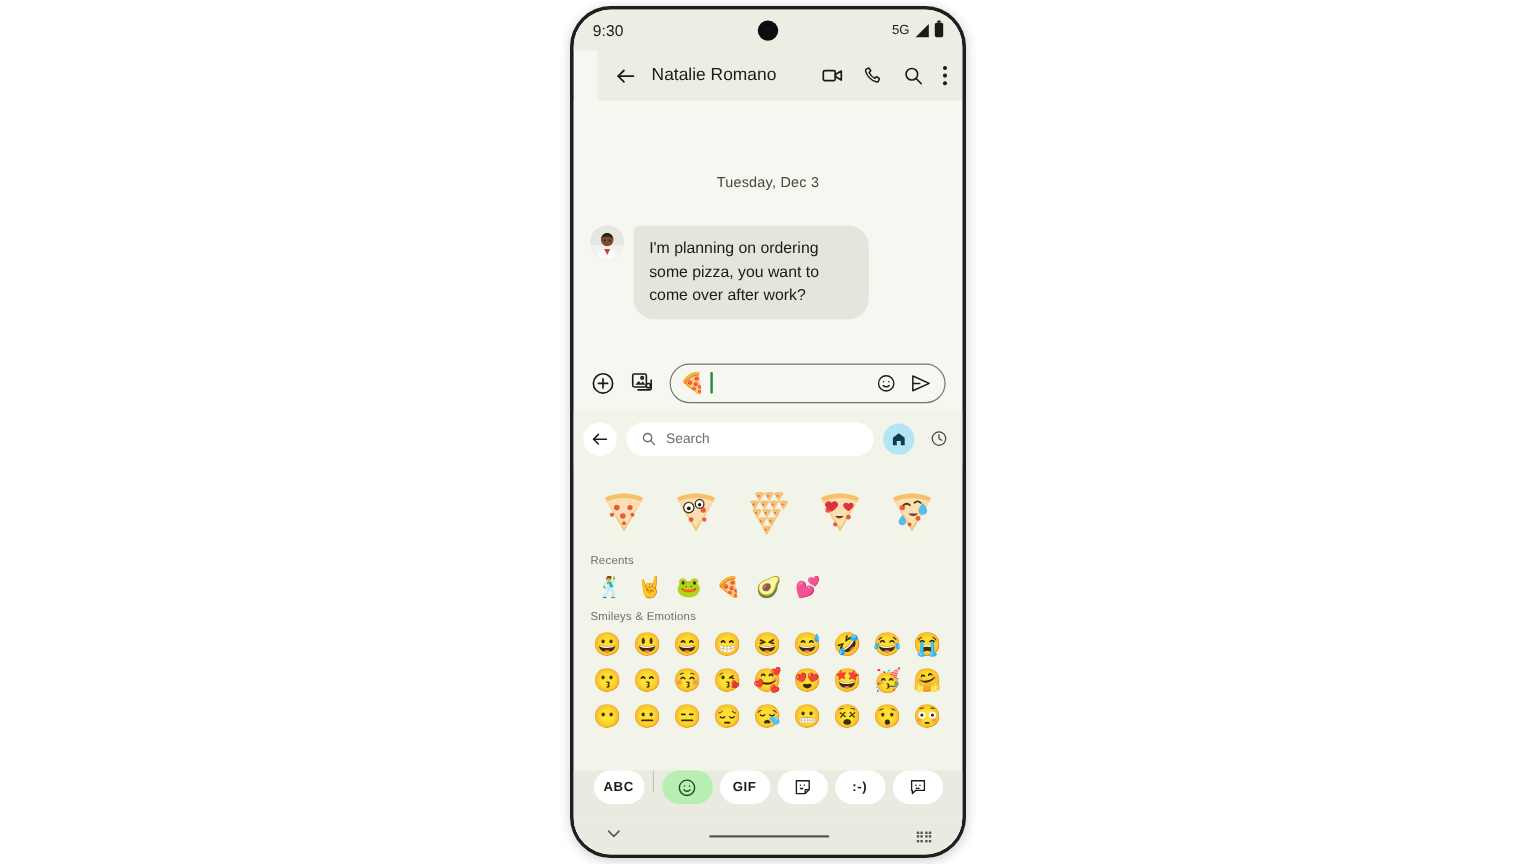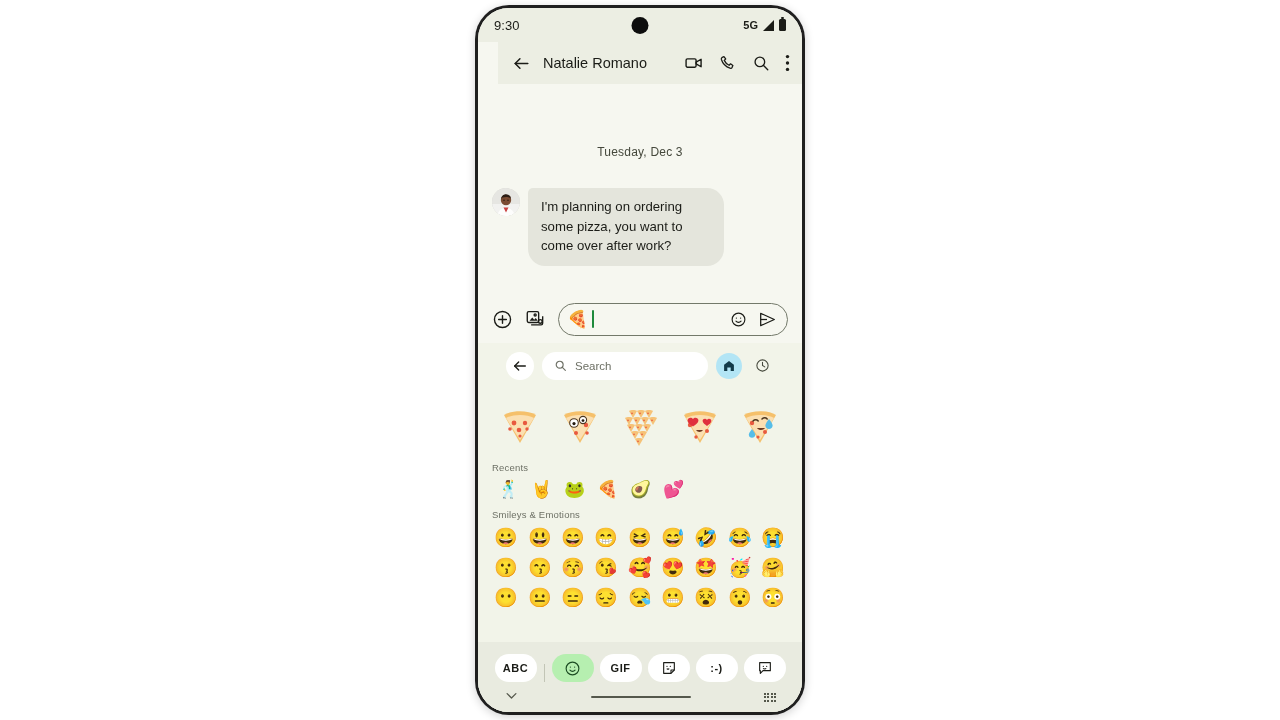--- a/index.html
+++ b/index.html
@@ -71,21 +71,21 @@
     border-radius: 50%;
     background: #0d0d0d;
   }
   .status-right {
     display: flex;
     align-items: center;
     gap: 5px;
   }
   .status-5g {
     font-size: 11px;
-    font-weight: 700;
+    font-weight: 400;
     color: #1b1c17;
   }
   .sig-tri {
     width: 0; height: 0;
     border-left: 11px solid transparent;
     border-bottom: 11px solid #1b1c17;
   }
   .bat {
     width: 7px;
     height: 12px;
@@ -220,21 +220,21 @@
     flex: 1 1 auto;
     background: #f2f4e9;
     display: flex;
     flex-direction: column;
     min-height: 0;
   }
   .kb-search-row {
     flex: 0 0 45px;
     display: flex;
     align-items: center;
-    padding: 0 28px;
+    padding: 0 8px;
     box-sizing: border-box;
     gap: 8px;
     background: #f2f4e9;
   }
   .kb-back {
     width: 28px; height: 28px;
     border-radius: 50%;
     background: #ffffff;
     display: flex; align-items: center; justify-content: center;
     flex: 0 0 28px;
@@ -310,21 +310,21 @@
     flex: 1 1 0;
     text-align: center;
     font-size: 19px;
     line-height: 1;
   }
 
   
   .kb-toolbar {
     flex: 0 0 40px;
     display: flex;
-    align-items: flex-end;
+    align-items: flex-start;
     justify-content: center;
     gap: 6px;
     background: #e9ebe0;
     padding: 0 10px;
     box-sizing: border-box;
   }
   .kb-chip {
     height: 28px;
     min-width: 42px;
     border-radius: 14px;

